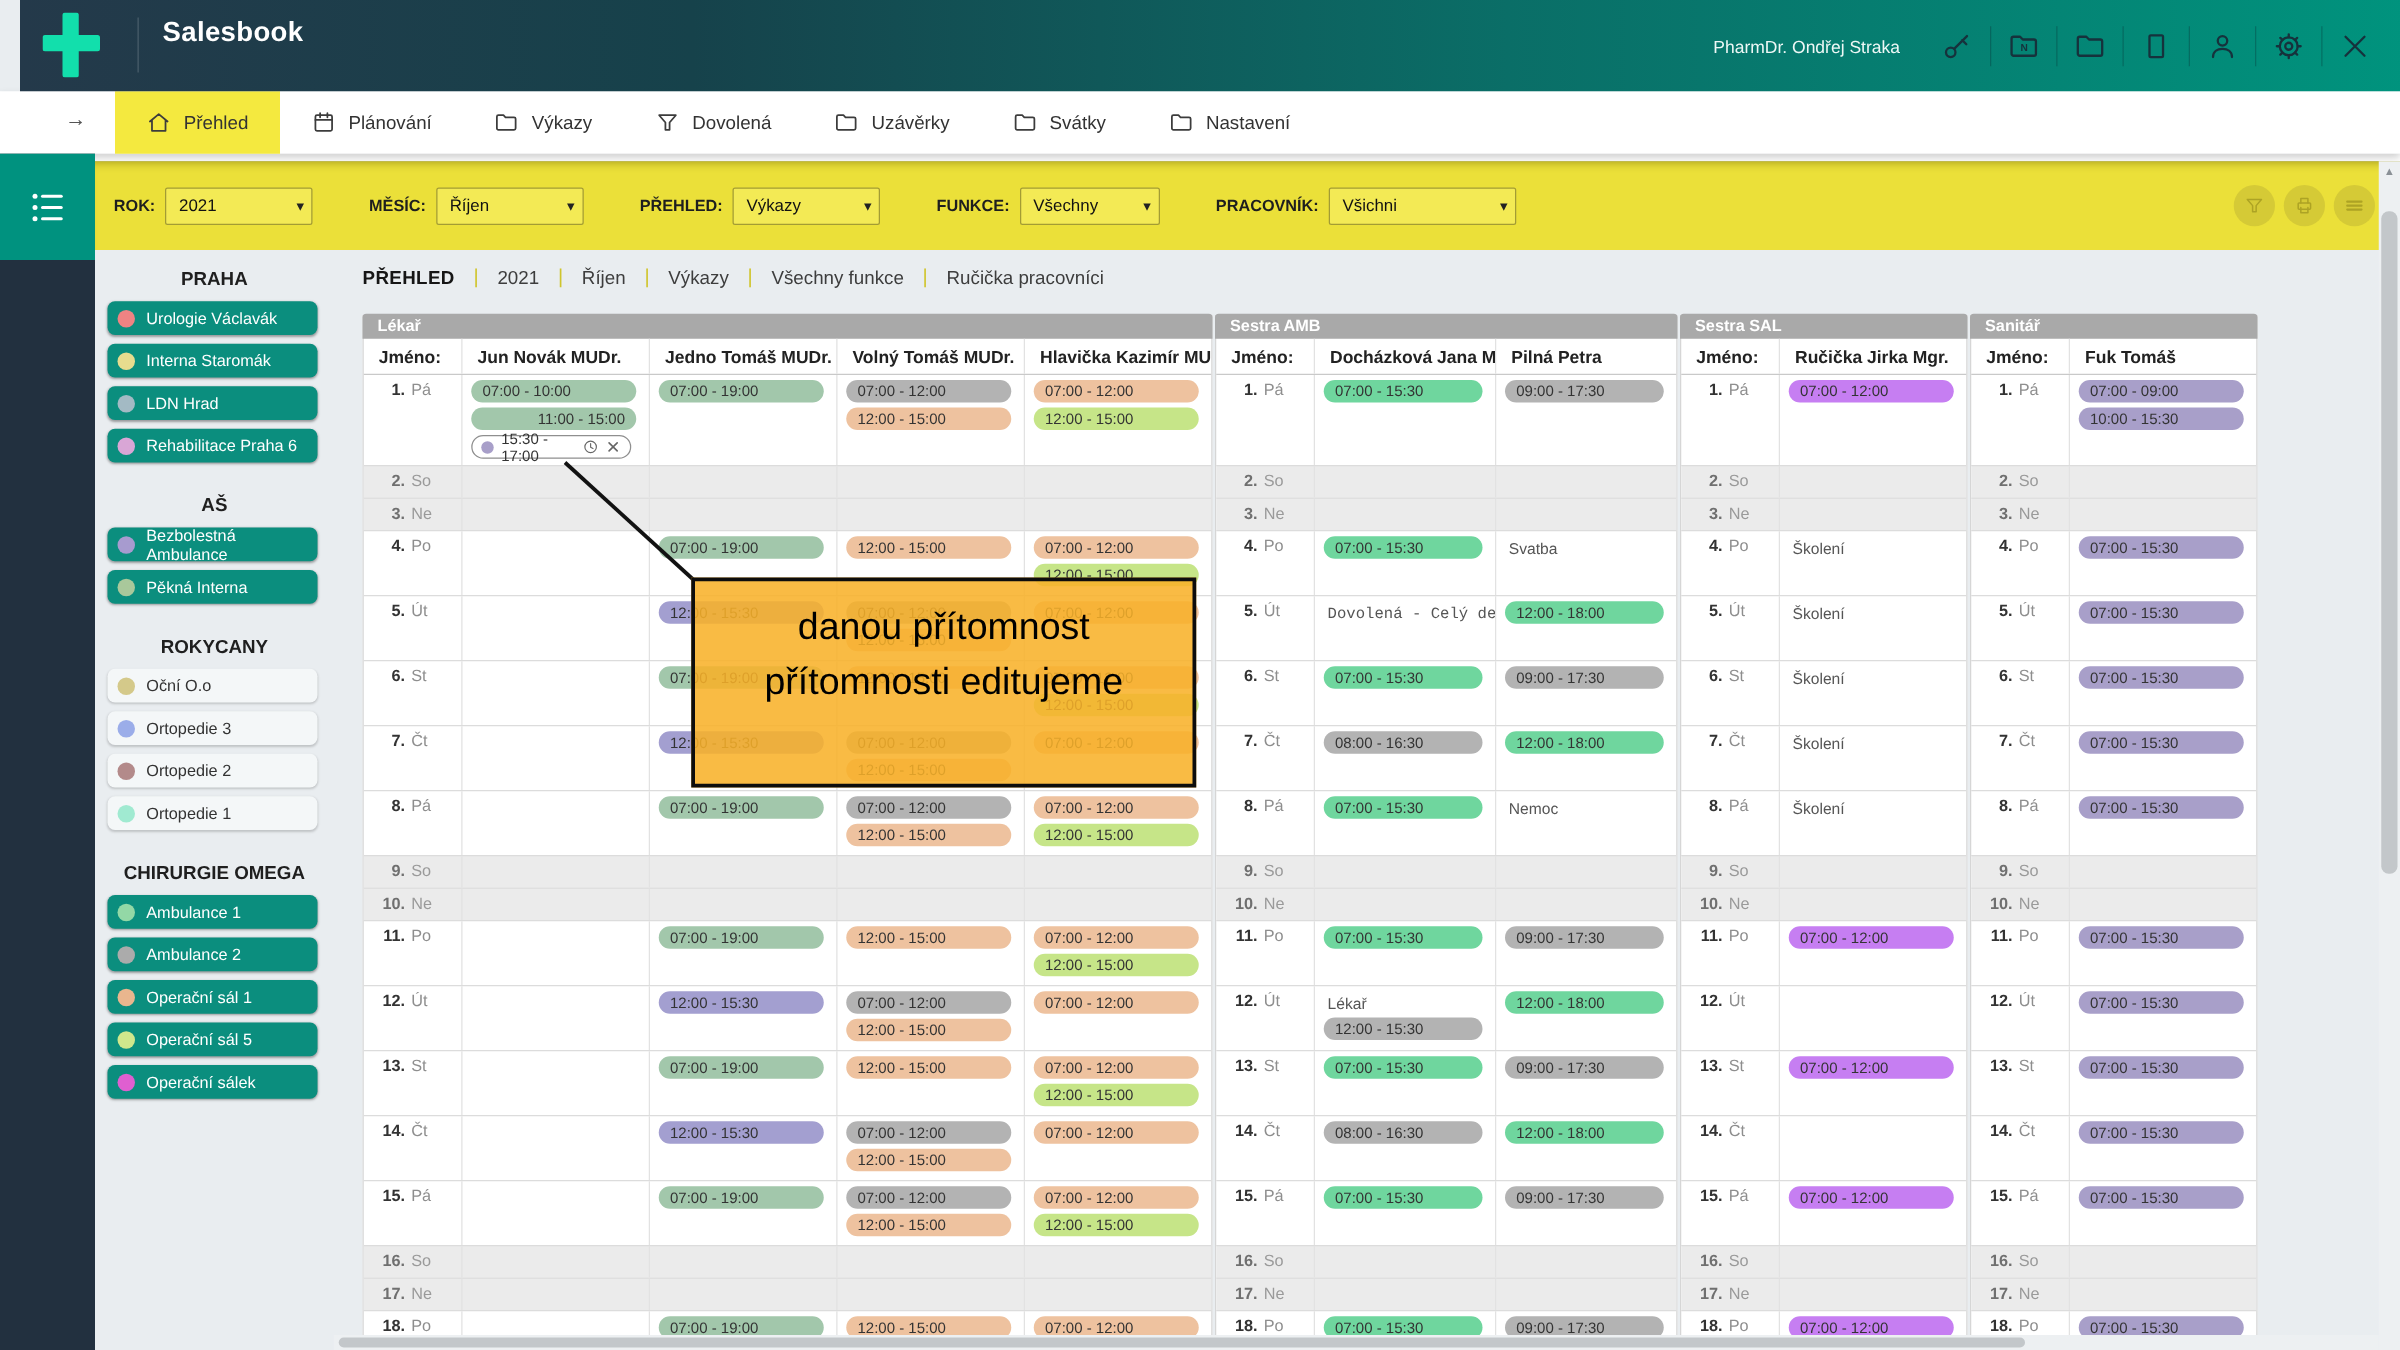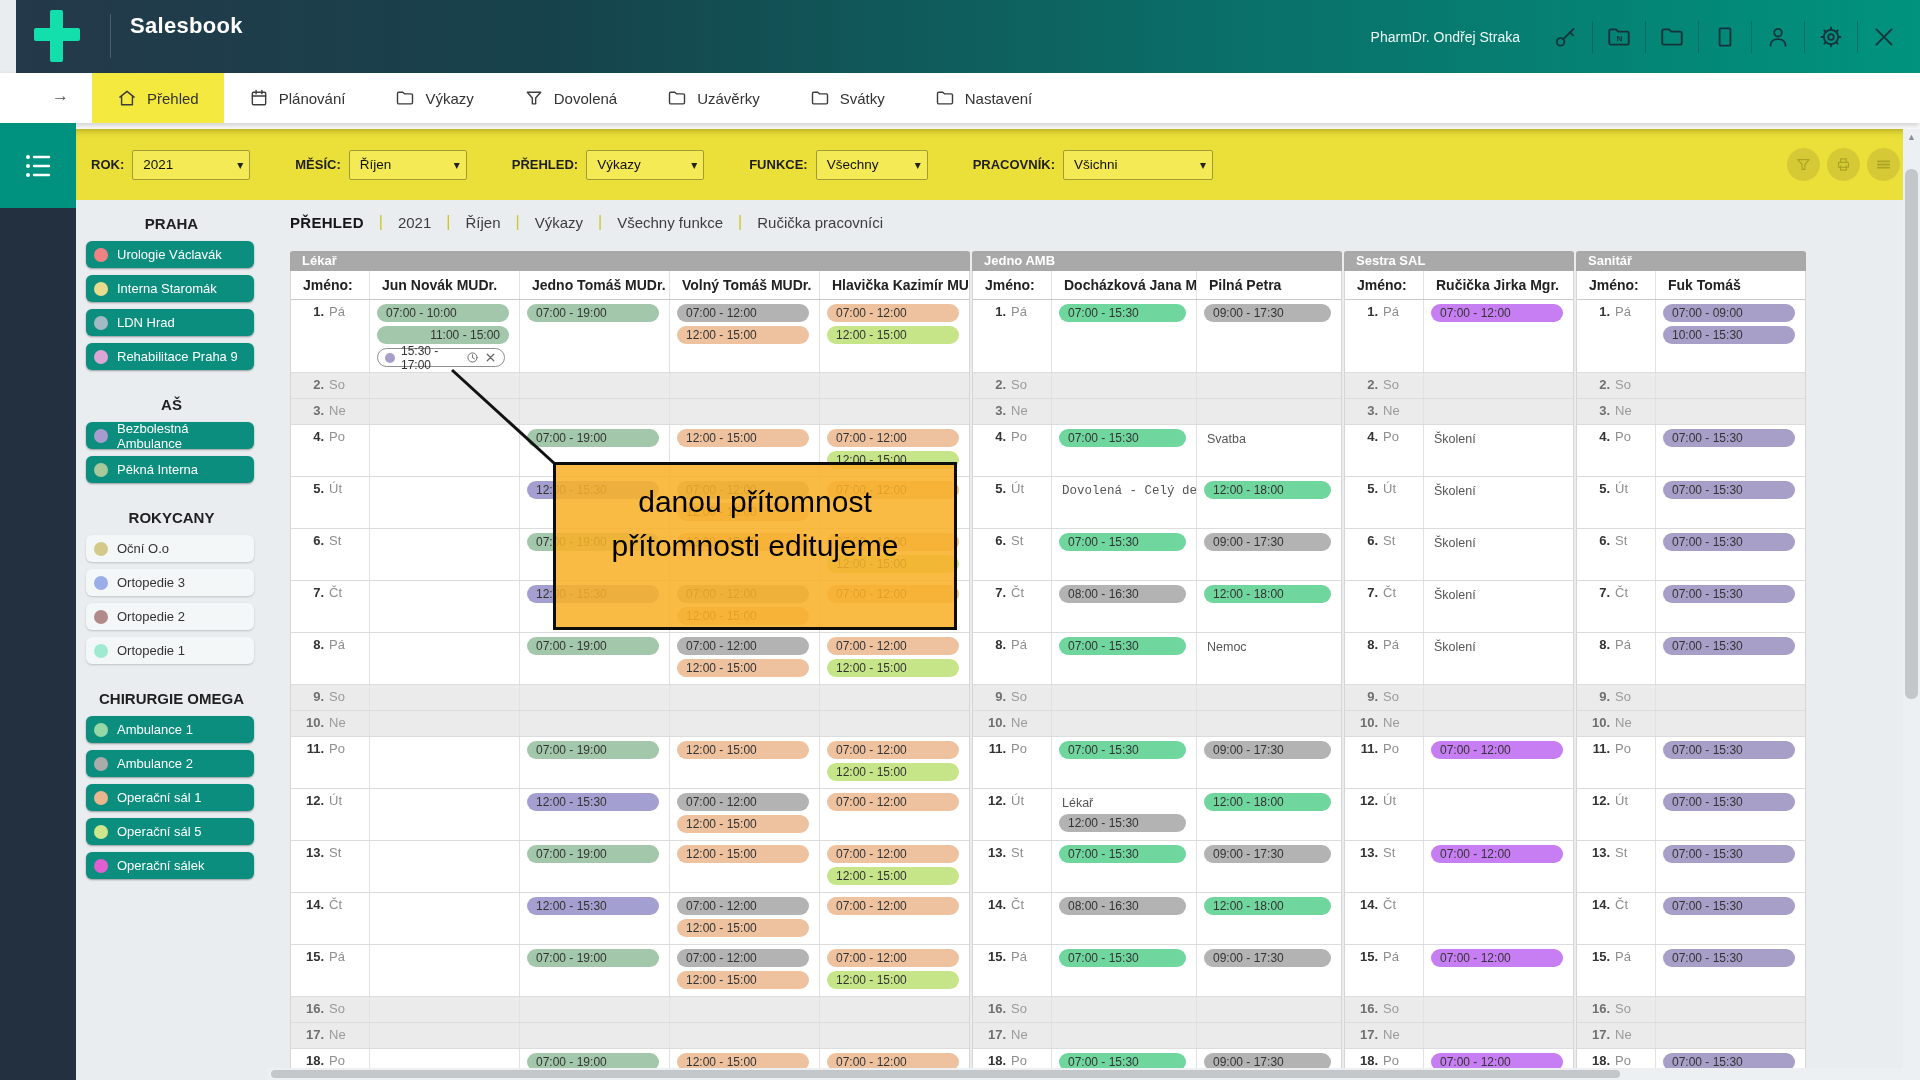--- a/index.html
+++ b/index.html
@@ -260,21 +260,21 @@
     <div class="pill on">
       <span class="dot" style="background: rgb(231, 220, 142);"></span>
       <span>Interna Staromák</span>
     </div>
     <div class="pill on">
       <span class="dot" style="background: rgb(163, 186, 196);"></span>
       <span>LDN Hrad</span>
     </div>
     <div class="pill on">
       <span class="dot" style="background: rgb(217, 166, 214);"></span>
-      <span>Rehabilitace Praha 9</span>
+      <span>Rehabilitace Praha 6</span>
     </div>
     <div class="sb-title">AŠ</div>
     <div class="pill on">
       <span class="dot" style="background: rgb(167, 155, 207);"></span>
       <span>Bezbolestná Ambulance</span>
     </div>
     <div class="pill on">
       <span class="dot" style="background: rgb(169, 200, 155);"></span>
       <span>Pěkná Interna</span>
     </div>
@@ -564,21 +564,21 @@
         </div>
         <div class="pc" style="width: 150px;">
           <div class="chip" style="background: rgb(238, 194, 159);">12:00 - 15:00</div>
         </div>
         <div class="pc" style="width: 150px;">
           <div class="chip" style="background: rgb(238, 194, 159);">07:00 - 12:00</div>
         </div>
       </div>
     </div>
     <div class="grp" style="left: 682px; width: 370px;">
-      <div class="grp-bar">Jedno AMB</div>
+      <div class="grp-bar">Sestra AMB</div>
       <div class="grp-names">
         <div class="nc" style="width: 78px;">Jméno:</div>
         <div class="nc" style="width: 145px;">Docházková Jana Mgr.</div>
         <div class="nc" style="width: 145px;">Pilná Petra</div>
       </div>
       <div class="row h-tall">
         <div class="dc"><span class="dn">1.</span><span class="da">Pá</span></div>
         <div class="pc" style="width: 145px;">
           <div class="chip" style="background: rgb(111, 214, 158);">07:00 - 15:30</div>
         </div>

